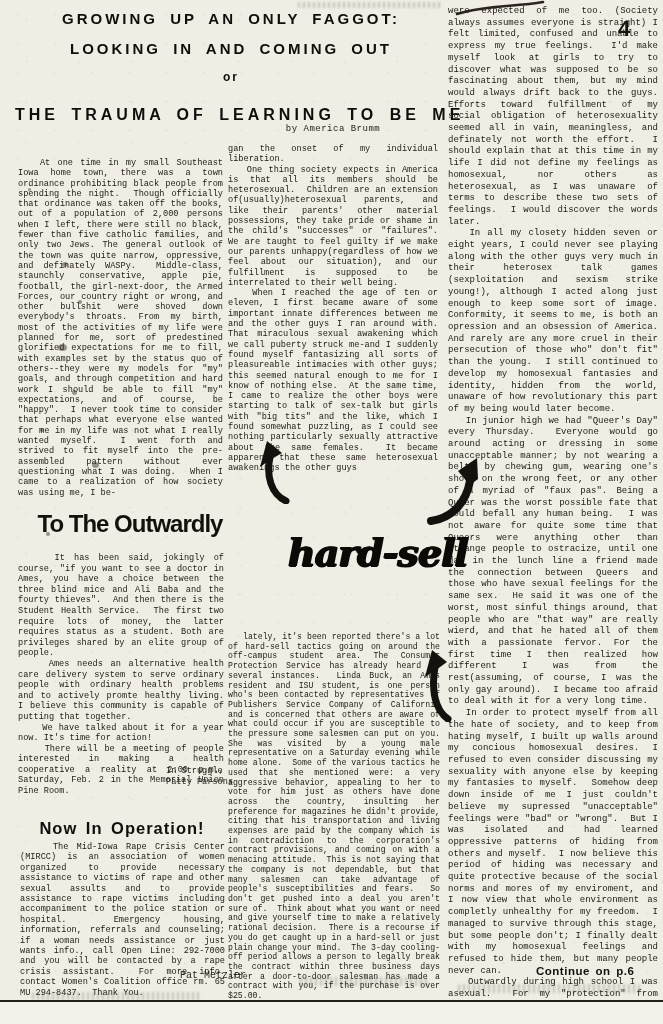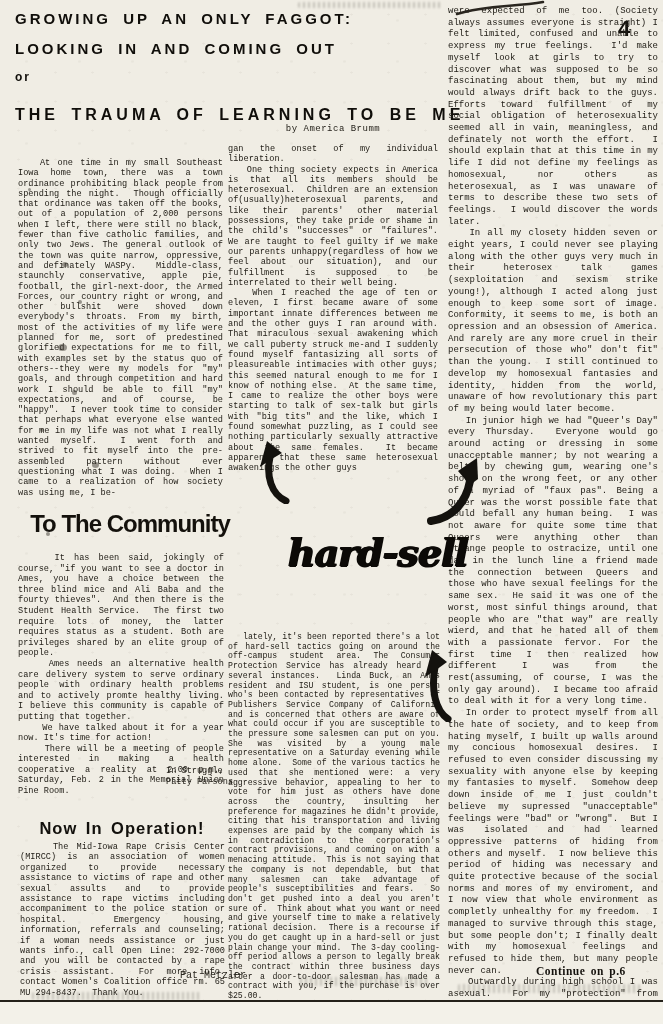--- a/index.html
+++ b/index.html
@@ -7,21 +7,21 @@
     position:relative;width:663px;height:1024px;margin:0 auto;overflow:hidden;
     background-color:#f0ede4;
     background-image:
       radial-gradient(rgba(115,105,88,.07) 1px, transparent 1.6px),
       radial-gradient(rgba(90,84,66,.05) 1px, transparent 2px);
     background-size:37px 29px,53px 41px;
     font-family:"Liberation Mono","DejaVu Sans Mono",monospace;
     color:#211e18;
   }
   
-  .title-block{position:absolute;left:15px;top:10px;width:432px;text-align:left;
+  .title-block{position:absolute;left:15px;top:10px;width:432px;text-align:center;
     font-family:"Liberation Sans","DejaVu Sans",sans-serif;color:#100e0a;}
   .t1{font-size:15px;font-weight:700;letter-spacing:3px;word-spacing:5px;margin-bottom:13px;}
   .tor{font-size:12px;font-weight:700;letter-spacing:2px;margin-bottom:22px;}
   .t4{font-size:16px;font-weight:700;letter-spacing:4px;word-spacing:4px;white-space:nowrap;}
   .pagenum{position:absolute;left:618px;top:16px;font-family:"Liberation Sans",sans-serif;
     font-size:22px;font-weight:700;color:#12100c;}
   .byline{position:absolute;left:228px;top:124px;width:210px;text-align:center;
     font-size:9px;letter-spacing:.5px;color:#26231c;}
   
   .col{position:absolute;white-space:pre-wrap;text-align:justify;color:#24211a;}
@@ -44,21 +44,21 @@
   
   .rape-title{position:absolute;left:18px;top:791px;width:208px;margin:0;text-align:center;
     font-family:"Liberation Sans",sans-serif;font-size:18px;font-weight:700;
     letter-spacing:2.5px;color:#12100c;}
   .rape-subtitle{position:absolute;left:18px;top:819px;width:208px;margin:0;text-align:center;
     font-family:"Liberation Sans",sans-serif;font-size:16.5px;font-weight:700;
     letter-spacing:1px;word-spacing:3px;color:#12100c;}
   .rape-body{left:20px;top:842px;width:205px;font-size:8.6px;line-height:10.4px;}
   .rape-sig{position:absolute;left:180px;top:970px;font-size:10px;color:#2a271f;}
   
-  .continue{position:absolute;left:536px;top:965px;font-family:Liberation Serif, serif;
+  .continue{position:absolute;left:536px;top:965px;font-family:Liberation Sans, sans-serif;
     font-size:11.5px;font-weight:700;letter-spacing:.5px;word-spacing:2px;color:#14110c;}
   .bottom-rule{position:absolute;left:0;top:1000px;width:663px;height:2px;background:#24211a;}
   .bottom-strip{position:absolute;left:0;top:1002px;width:663px;height:22px;background:#f3f1e9;}
   
   .arrow{position:absolute;}
   .smudge{position:absolute;filter:blur(1px);opacity:.45;border-radius:2px;
     background:repeating-linear-gradient(90deg,rgba(60,56,46,.55) 0 2px,transparent 2px 5px);}
   .speck{position:absolute;background:#2c2820;border-radius:50%;opacity:.45;filter:blur(.4px);}
 </style>
 </head>
@@ -80,21 +80,21 @@
   <div class="col c1">   At one time in my small Southeast Iowa home town, there was a town ordinance prohibiting black people from spending the night.  Though officially that ordinance was taken off the books, out of a population of 2,000 persons when I left, there were still no black, fewer than five catholic families, and only two Jews. The general outlook of the town was quite narrow, oppressive, and definately WASPy.  Middle-class, staunchly conservative, apple pie, football, the girl-next-door, the Armed Forces, our country right or wrong, and other bullshit were shoved down everybody's throats. From my birth, most of the activities of my life were planned for me, sort of predestined glorified expectations for me to fill, with examples set by the status quo of others--they were my models for "my" goals, and through competition and hard work I should be able to fill "my" expectations, and of course, be "happy".  I never took time to consider that perhaps what everyone else wanted for me in my life was not what I really wanted myself.  I went forth and strived to fit myself into the pre-assembled pattern without ever questioning what I was doing.  When I came to a realization of how society was using me, I be-</div>
   <div class="col c2">gan the onset of my individual liberation.
    One thing society expects in America is that all its members should be heterosexual.  Children are an extension of(usually)heterosexual parents, and like their parents' other material possessions, they take pride or shame in the child's "successes" or "failures".  We are taught to feel guilty if we make our parents unhappy(regardless of how we feel about our situation), and our fulfillment is supposed to be interrelated to their well being.
    When I reached the age of ten or eleven, I first became aware of some important innate differences between me and the other guys I ran around with.  That miraculous sexual awakening which we call puberty struck me-and I suddenly found myself fantasizing all sorts of pleasureable intimacies with other guys; this seemed natural enough to me for I know of nothing else.  At the same time, I came to realize the other boys were starting to talk of sex-talk but girls with "big tits" and the like, which I found somewhat puzzling, as I could see nothing particularly sexually attractive about the same females.  It became apparent that these same heterosexual awakenings the other guys</div>
   <div class="col c3">were expected of me too. (Society always assumes everyone is straight) I felt limited, confused and unable to express my true feelings.  I'd make myself look at girls to try to discover what was supposed to be so fascinating about them, but my mind would always drift back to the guys.  Efforts toward fulfillment of my social obligation of heterosexuality seemed all in vain, meaningless, and definately not worth the effort.  I should explain that at this time in my life I did not define my feelings as homosexual, nor others as heterosexual, as I was unaware of terms to describe these two sets of feelings.  I would discover the words later.
    In all my closety hidden seven or eight years, I could never see playing along with the other guys very much in their heterosex talk games (sexploitation and sexism strike young!), although I acted along just enough to keep some sort of image. Conformity, it seems to me, is both an opression and an obsession of America.  And rarely are any more cruel in their persecution of those who" don't fit" than the young.  I still continued to develop my homosexual fantasies and identity, hidden from the world, unaware of how revolutionary this part of my being would later become.
    In junior high we had "Queer's Day" every Thursday.  Everyone would go around acting or dressing in some unacceptable manner; by not wearing a belt, by chewing gum, wearing one's shoes on the wrong feet, or any other of a myriad of "faux pas". Being a Queer was the worst possible fate that could befall any human being.  I was not aware for quite some time that Queers were anything other than strange people to ostracize, until one day in the lunch line a friend made the connection between Queers and those who have sexual feelings for the same sex.  He said it was one of the worst, most sinful things around, that people who are "that way" are really wierd, and that he hated all of them with a passionate fervor. For the first time I then realized how different I was from the rest(assuming, of course, I was the only gay around).  I became too afraid to deal with it for a very long time.
    In order to protect myself from all the hate of society, and to keep from hating myself, I built up walls around my concious homosexual desires. I refused to even consider discussing my sexuality with anyone else by keeping my fantasies to myself.  Somehow deep down inside of me I just couldn't believe my supressed "unacceptable" feelings were "bad" or "wrong".  But I was isolated and had learned oppressive patterns of hiding from others and myself.  I now believe this period of hiding was necessary and quite protective because of the social norms and mores of my enviroment, and I now view that whole environment as completly unhealthy for my freedom.  I managed to survive through this stage, but some people don't; I finally dealt with my homosexual feelings and refused to hide them, but many people never can.
    Outwardly during high school I was asexual.  For my "protection" from heterosexual demands from girls, I pretended to be naive and Puritanical towards sex.  This was an acceptable" role for me.  I attained some social status by having many friends(girls &amp; guys), by getting involved in group functions which were quite common in my class in my small hi-school, and by being involved in atheletics. Dating was too threatening for me, for I was sure I couldn't meet its dem-</div>
 
-  <h2 class="community-title">To The Community</h2>
+  <h2 class="community-title">To The Outwardly</h2>
   <div class="col community-body">    It has been said, jokingly of course, "if you want to see a doctor in Ames, you have a choice between the three blind mice and Ali Baba and the fourty thieves".  And then there is the Student Health Service.  The first two require lots of money, the latter requires status as a student. Both are privileges shared by an elite group of people.
     Ames needs an alternative health care delivery system to serve ordinary people with ordinary health problems and to actively promte healthy living.  I believe this community is capable of putting that together.
     We have talked about it for a year now. It's time for action!
     There will be a meeting of people interested in making a health cooperative a reality at 2:00 p.m., Saturday, Feb. 2 in the Memorial Union Pine Room.</div>
   <div class="signoff">
     <div>In Struggle</div>
     <div>Patty Parsons</div>
   </div>
 
   <div class="hs1">hard-sell</div>

